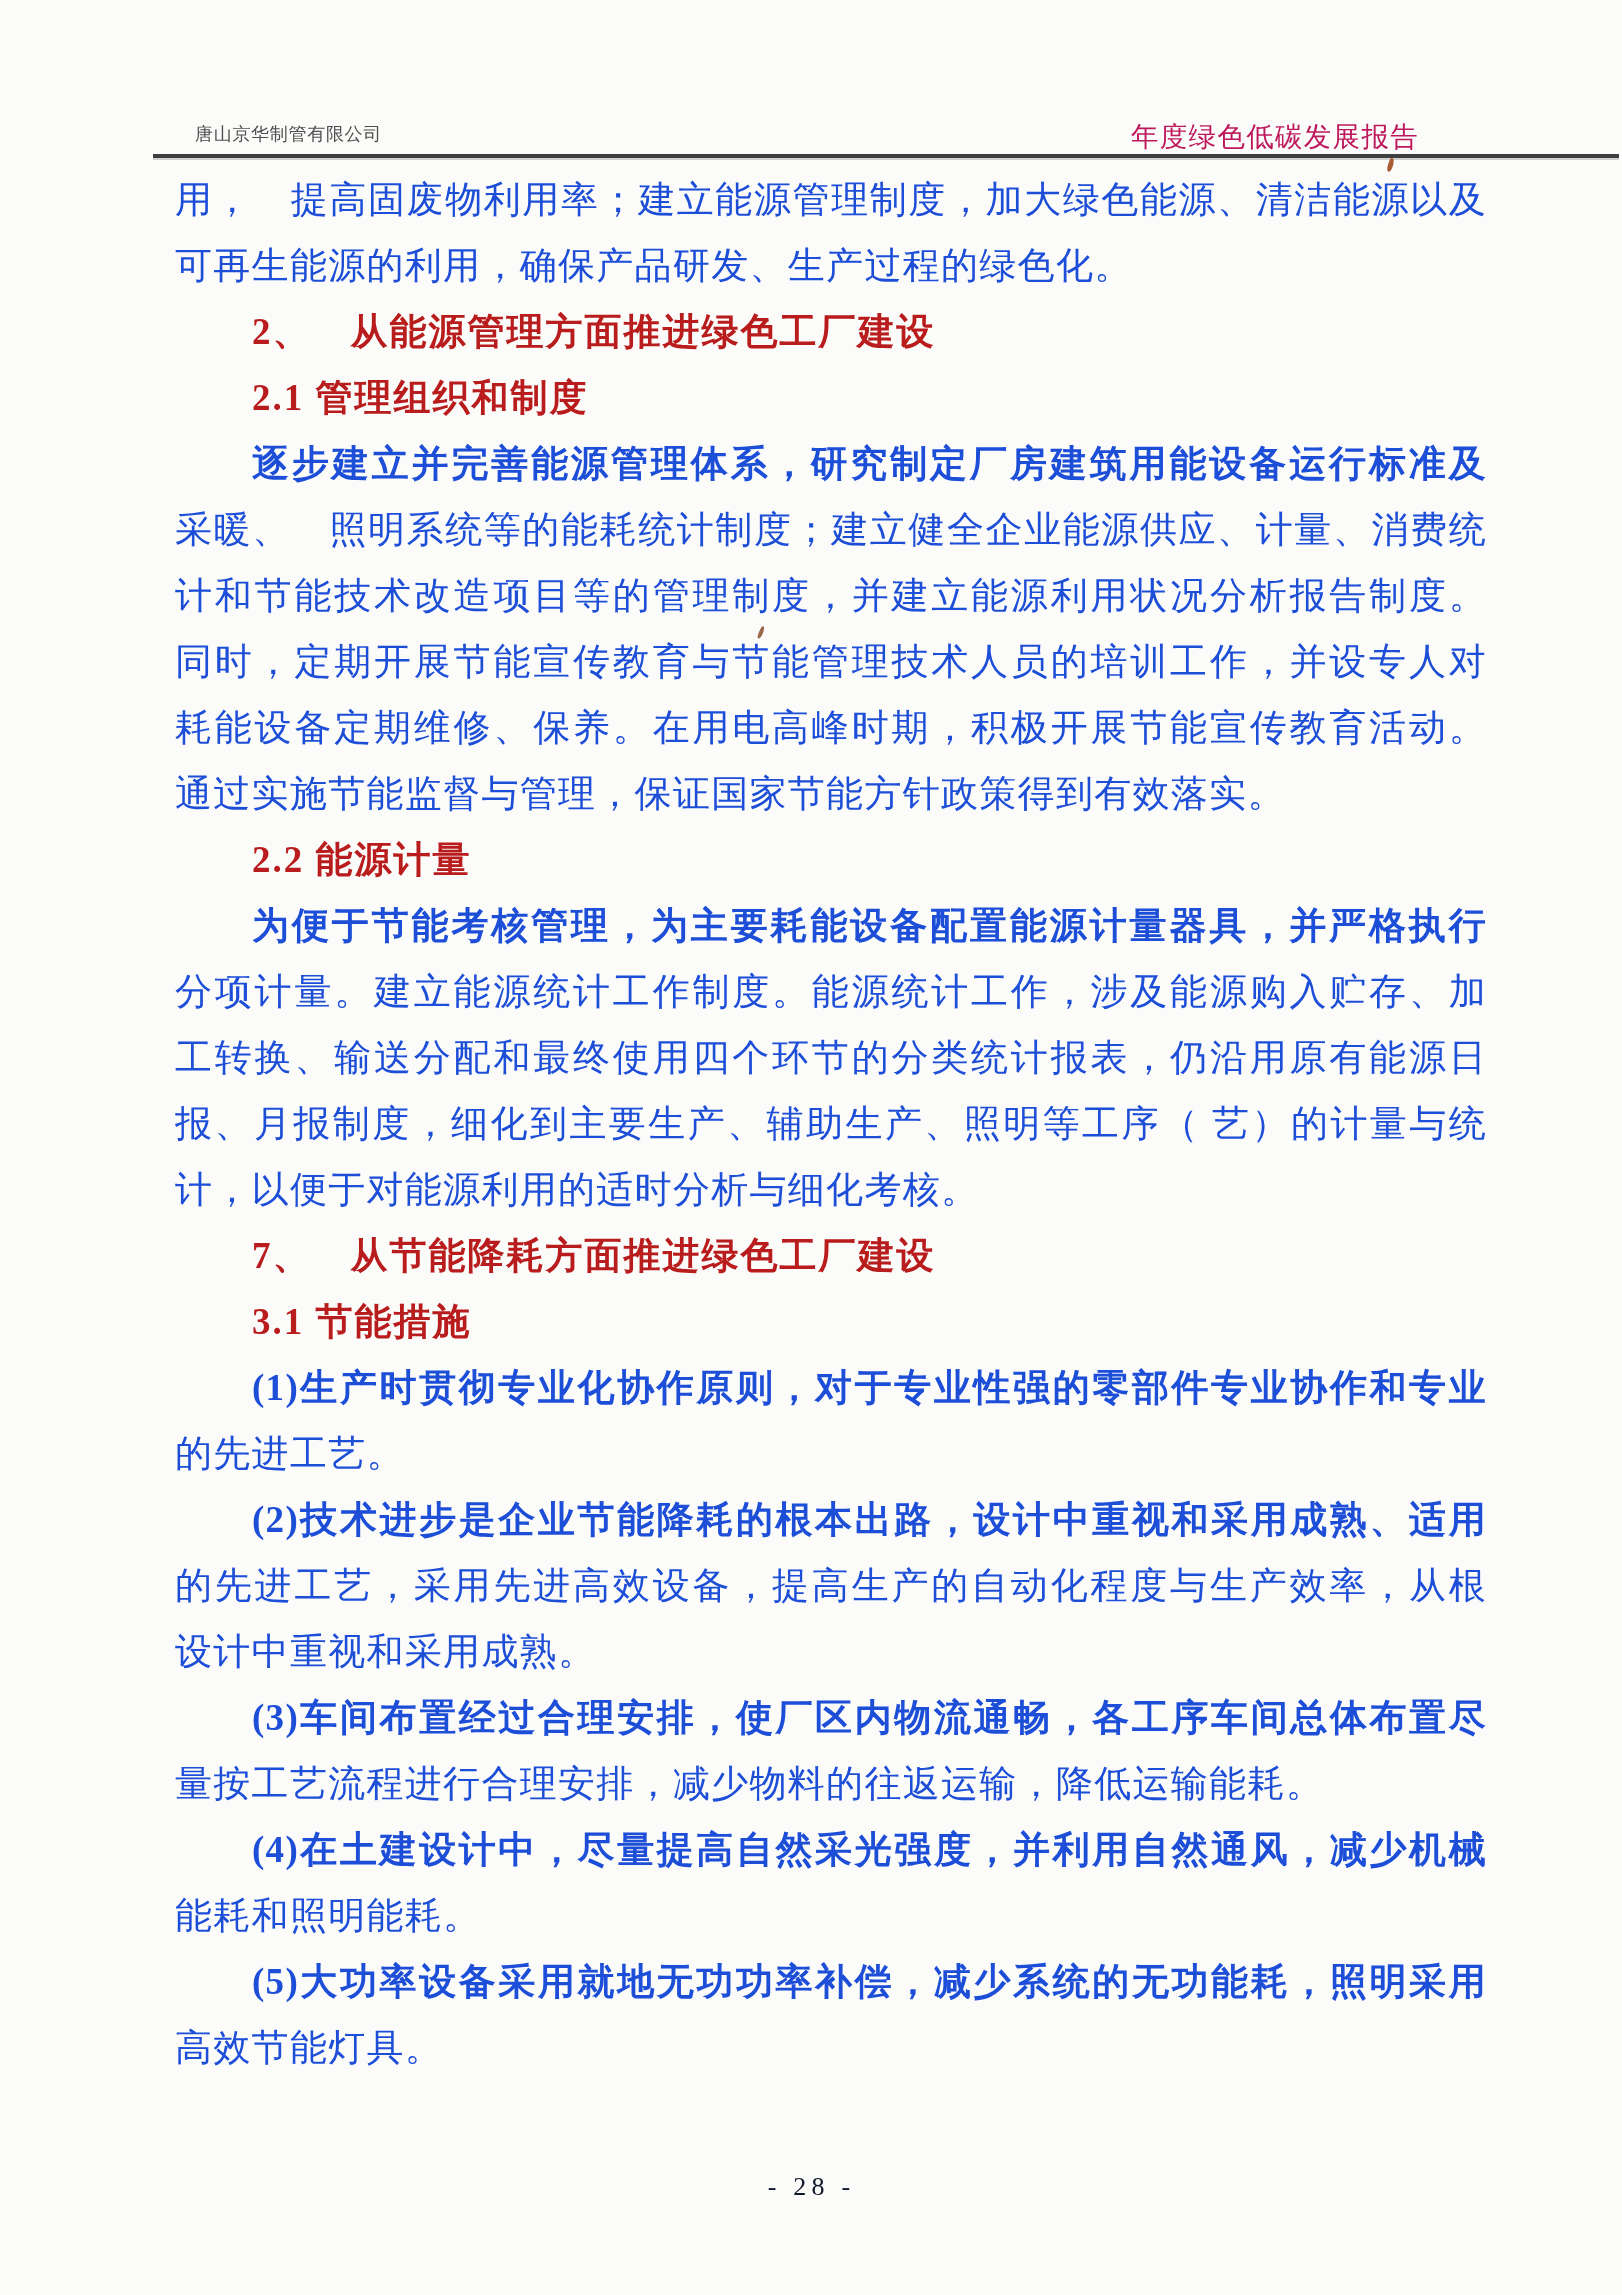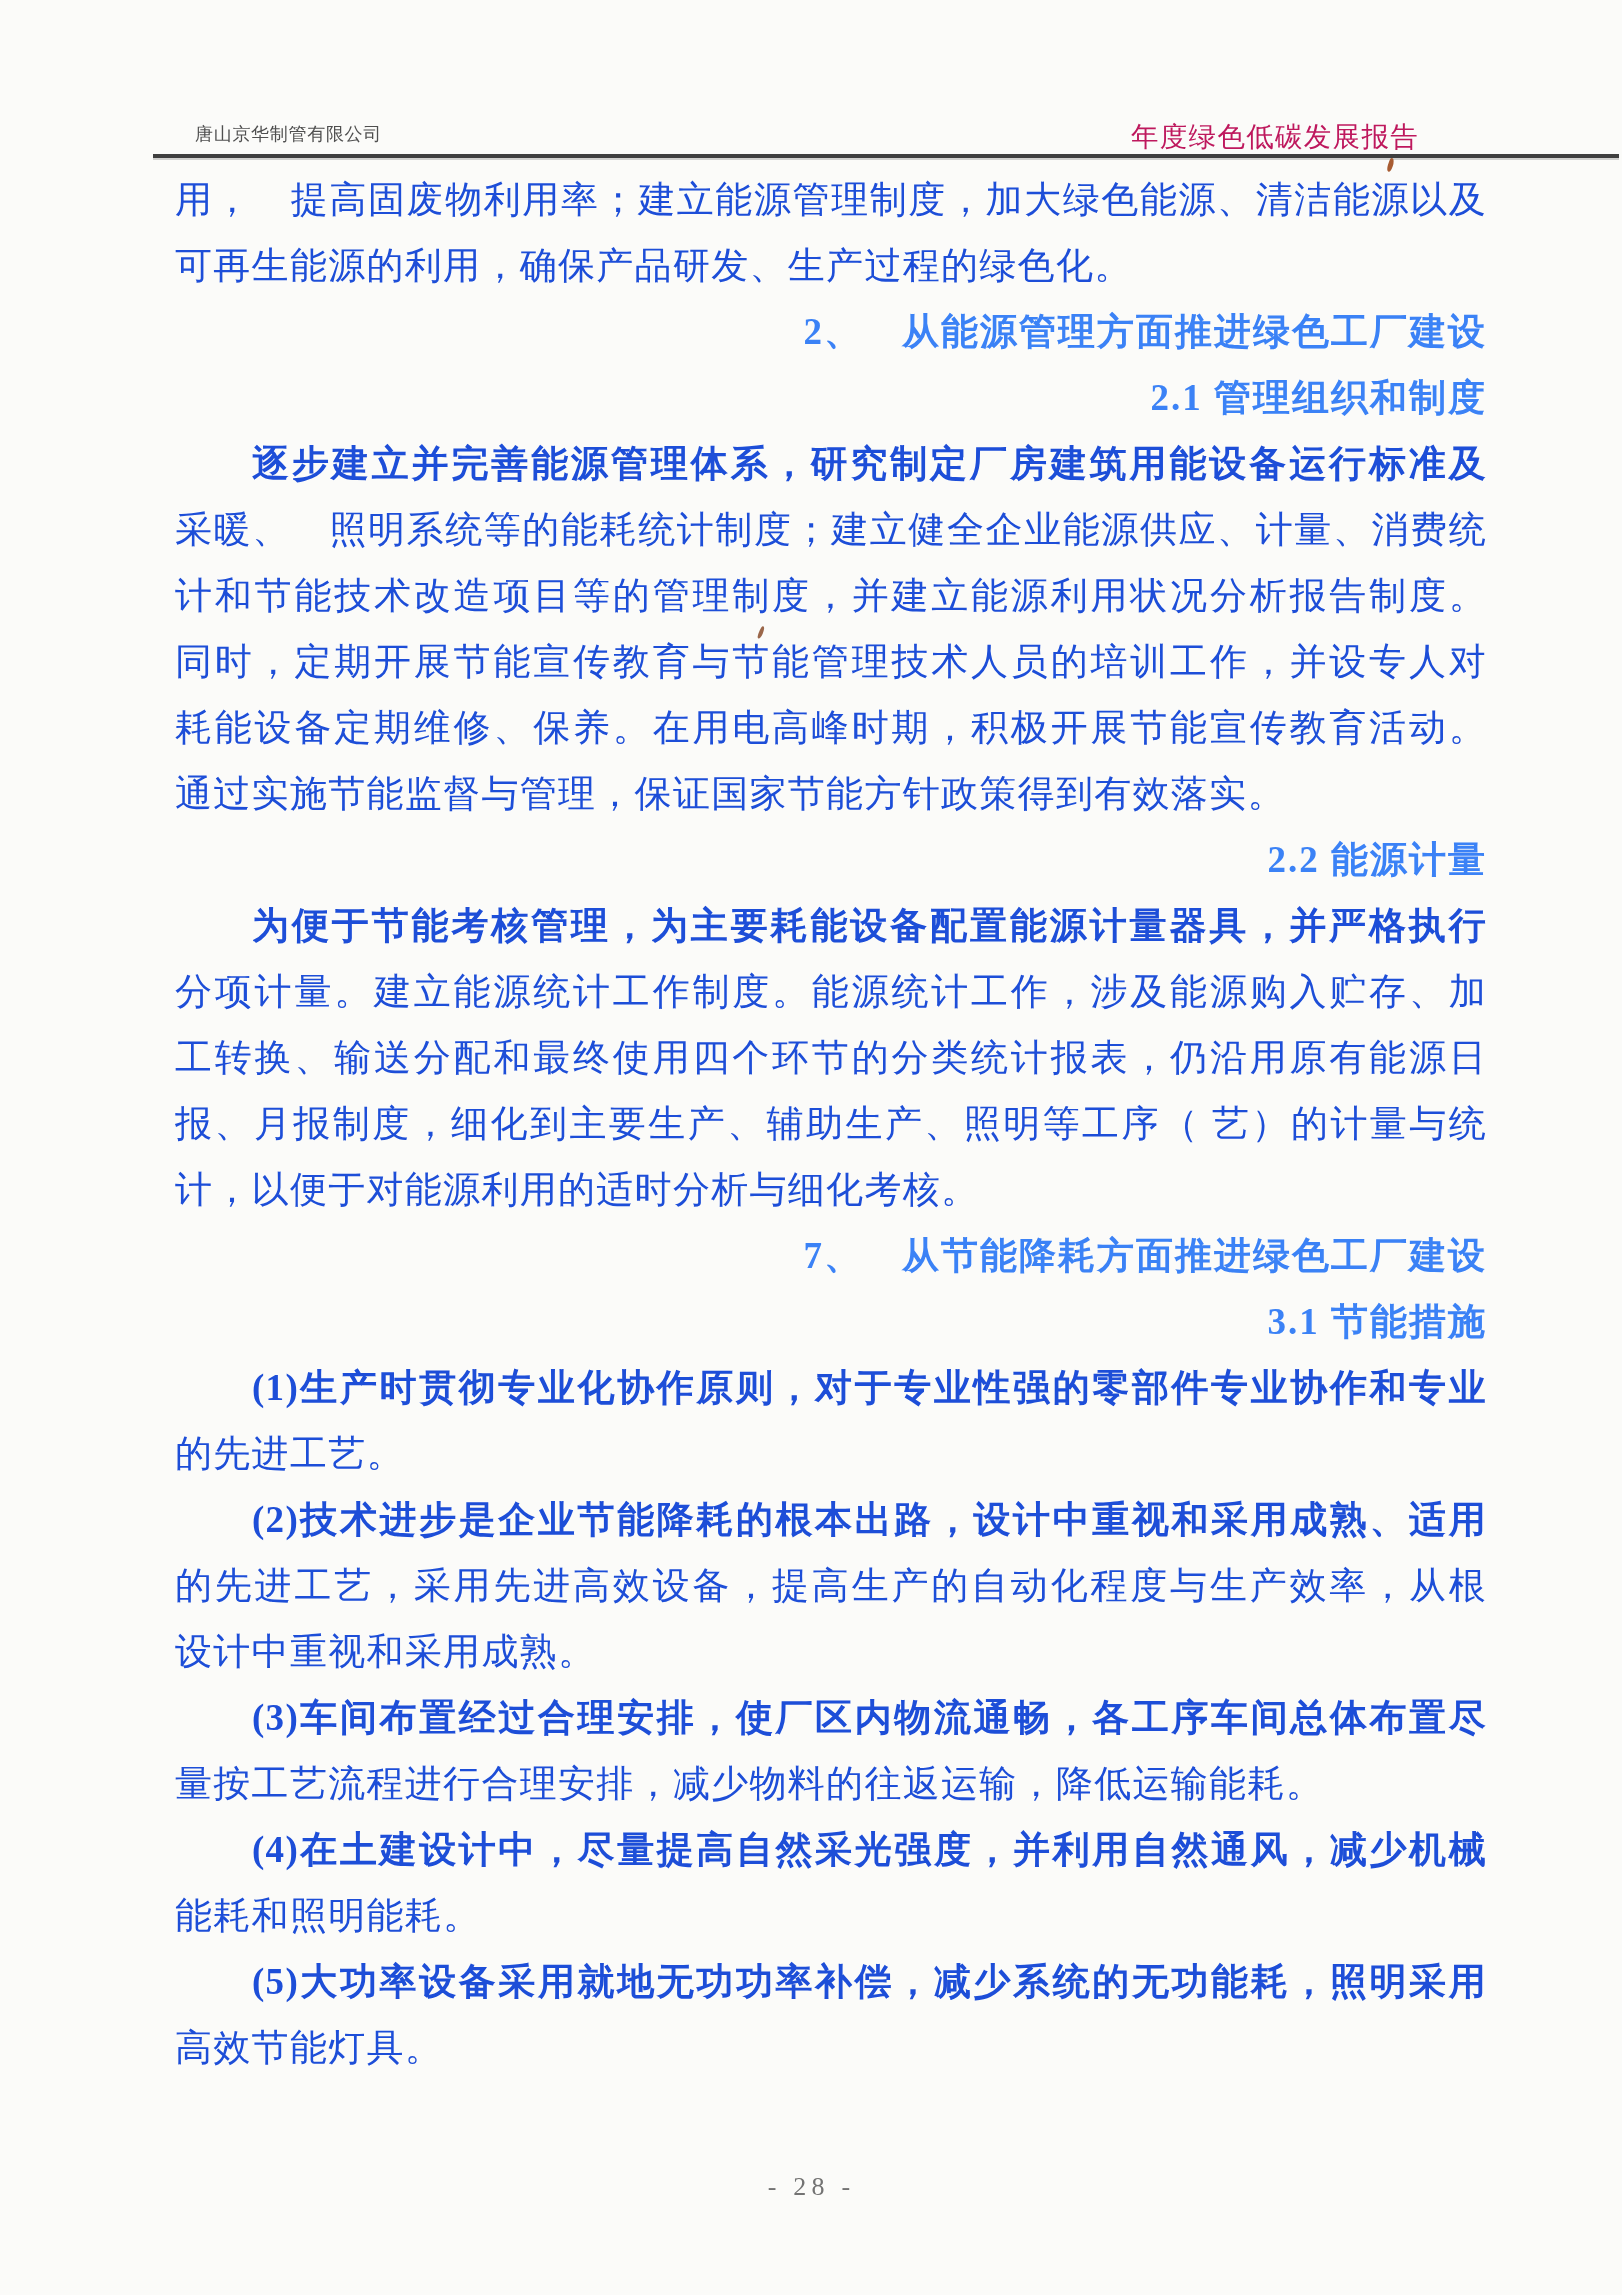--- a/index.html
+++ b/index.html
@@ -38,27 +38,27 @@
   .line{
     display:block;
     font-size:37px;
     line-height:66px;
     height:66px;
     overflow:visible;
     letter-spacing:1.3px;
     color:#1d4ed8;
   }
   .line.indent{text-indent:77px;font-weight:bold;}
-  .line.bold{font-weight:bold;color:#3b82f6;letter-spacing:2px;text-align:right;}
+  .line.bold{font-weight:bold;color:#b91c1c;letter-spacing:2px;}
   .line.fill{text-align:justify;text-align-last:justify;}
   
   .footer{
     position:absolute;left:0;top:2172px;width:1623px;
     text-align:center;
-    font-size:26px;color:#737373;
+    font-size:26px;color:#0f172a;
     letter-spacing:5.2px;
     white-space:nowrap;
   }
   
   .artifact{
     position:absolute;
     border-radius:40% 60% 50% 50%;
     pointer-events:none;
   }
   .artifact.a1{

